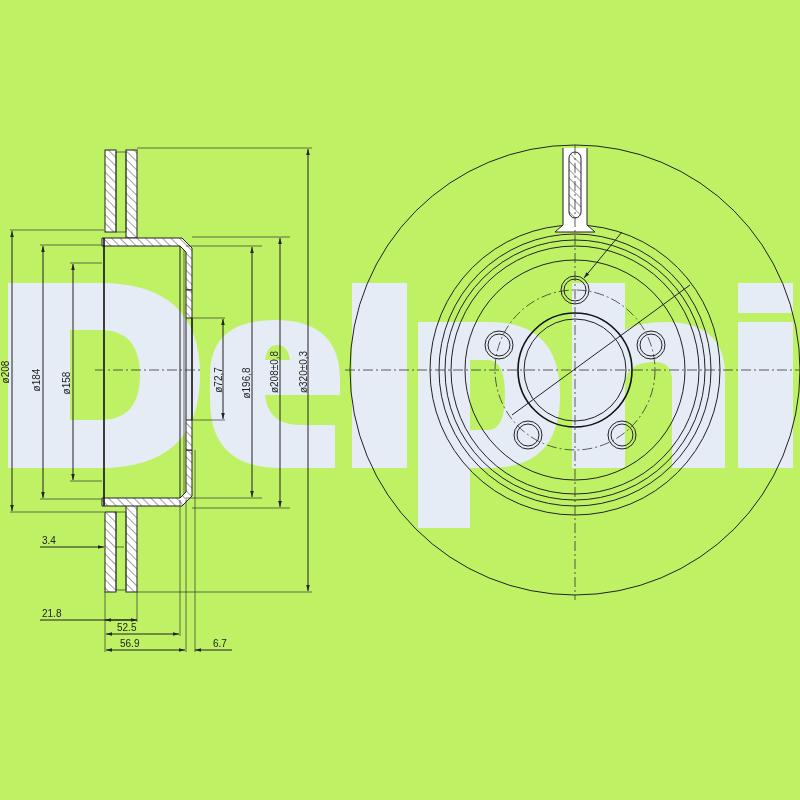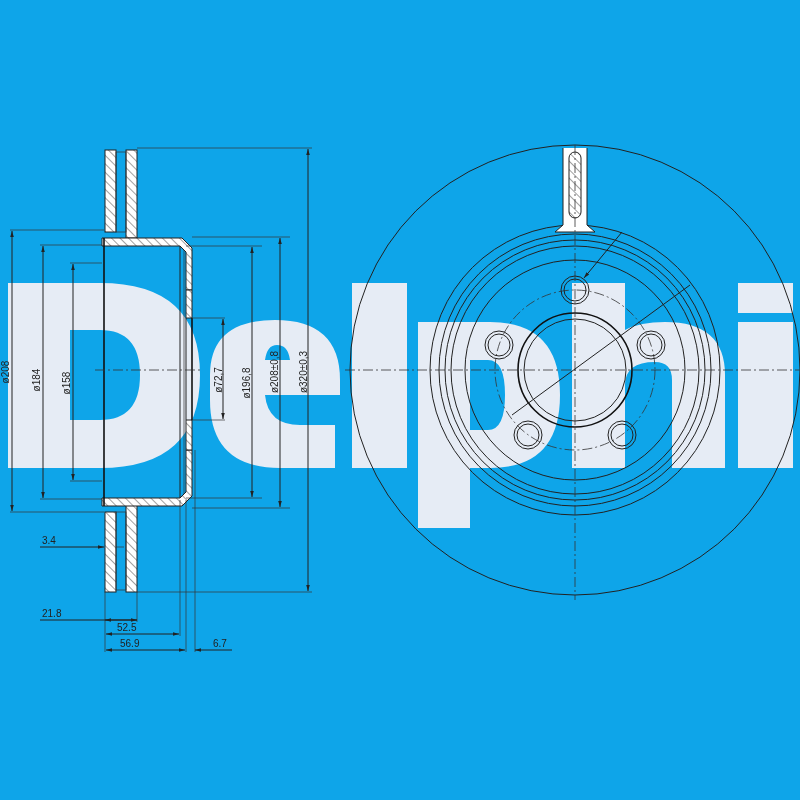--- a/index.html
+++ b/index.html
@@ -1,16 +1,16 @@
 <!DOCTYPE html>
 <html><head>
 <meta charset="utf-8">
 <style>
   html,body{margin:0;padding:0;background:#ffffff;}
-  #stage{position:relative;width:800px;height:800px;overflow:hidden;background:#0ea5e9;font-family:"Liberation Sans",sans-serif;}
+  #stage{position:relative;width:800px;height:800px;overflow:hidden;background:#bef264;font-family:"Liberation Sans",sans-serif;}
   svg{position:absolute;left:0;top:0;}
   .dimtext{font-family:"Liberation Sans",sans-serif;font-size:10px;fill:#222;}
   .wm{fill:#e6ecf5;}
   .ln{stroke:#222;stroke-width:1;fill:none;}
   .thick{stroke:#111;stroke-width:1.6;fill:none;}
   .thin{stroke:#333;stroke-width:0.7;fill:none;}
   .dash{stroke:#333;stroke-width:0.8;fill:none;stroke-dasharray:10 3 2 3;}
   .hatch{fill:url(#hatchPat);stroke:#222;stroke-width:1;}
 </style>
 </head>

